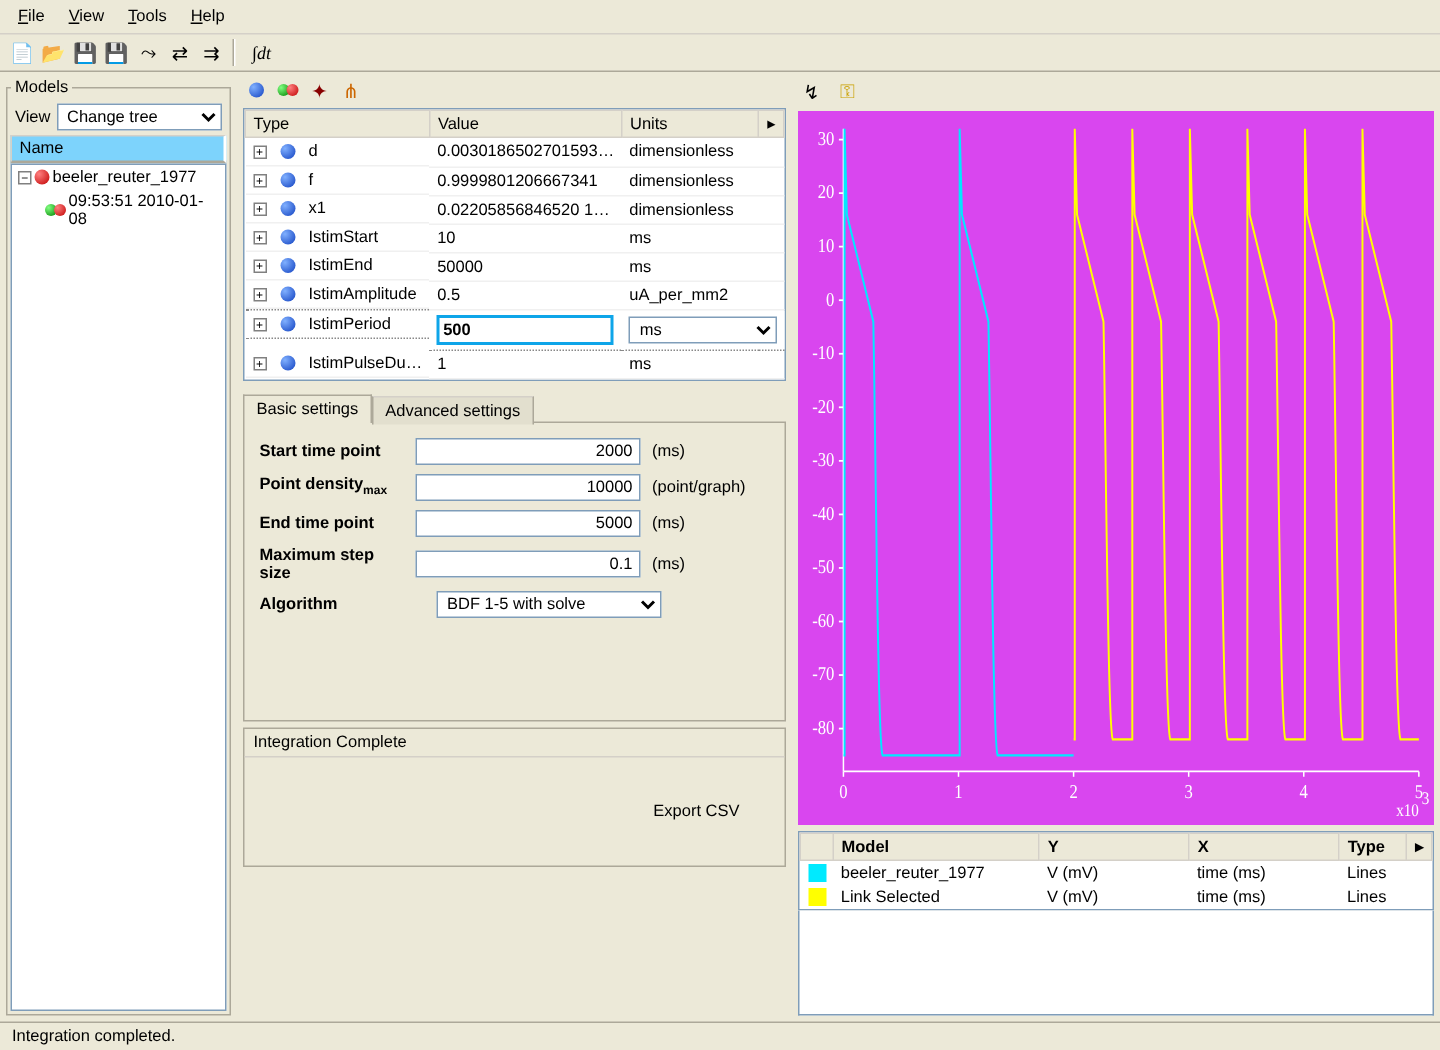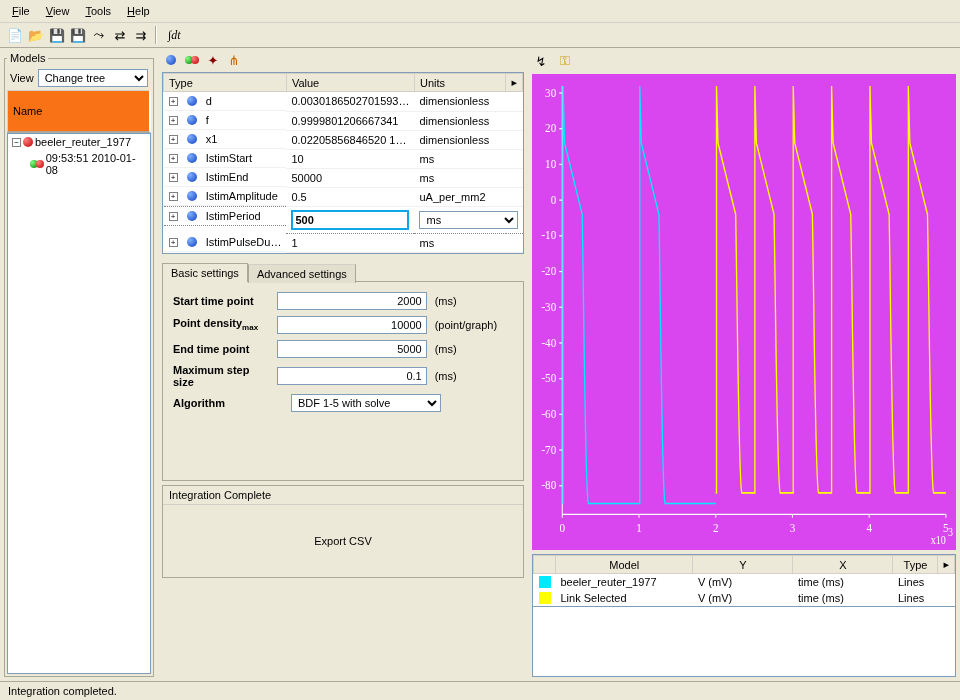--- a/index.html
+++ b/index.html
@@ -10,21 +10,21 @@
 .toolbar { display: flex; padding: 3px 6px; gap: 3px; align-items: center; border-bottom: 1px solid #aca899; }
 .tbtn { width: 18px; height: 18px; display: flex; align-items: center; justify-content: center; font-size: 13px; border: 1px solid transparent; }
 .tsep { width: 2px; height: 18px; border-left: 1px solid #aca899; border-right: 1px solid #fff; margin: 0 2px; }
 .integral { font-family: serif; font-style: italic; font-size: 12px; padding: 0 6px; }
 .maingrid { display: flex; flex: 1; overflow: hidden; }
 .col { display: flex; flex-direction: column; }
 fieldset.panel { border: 1px solid #aca899; margin: 4px; padding: 2px; background: #ece9d8; }
 fieldset.panel > legend { padding: 0 3px; }
 .viewrow { display: flex; align-items: center; gap: 4px; padding: 3px; }
 select, input[type=text] { font-size: 11px; border: 1px solid #7f9db9; background: #fff; padding: 1px 2px; height: 18px; }
-.treehdr { background: #f97316; border: 1px solid #d4d0c8; padding: 14px 5px; font-weight: normal; border-right: 2px solid #fff; border-bottom: 2px solid #aca899; display:flex; }
+.treehdr { background: #7dd3fc; border: 1px solid #d4d0c8; padding: 2px 5px; font-weight: normal; border-right: 2px solid #fff; border-bottom: 2px solid #aca899; display:flex; }
 .tree { background: #fff; border: 1px solid #7f9db9; flex: 1; overflow: auto; }
 .treeitem { display: flex; align-items: center; gap: 2px; padding: 2px 4px; }
 .plusbox { width: 9px; height: 9px; border: 1px solid #808080; font-size: 8px; line-height: 7px; text-align: center; color: #000; background:#fff; }
 .redball { width: 10px; height: 10px; background: radial-gradient(circle at 30% 30%, #ff8080, #c00000); border-radius: 50%; display:inline-block; }
 .twinball { position:relative; width:14px; height:10px; display:inline-block; }
 .twinball::before, .twinball::after { content:""; position:absolute; width:8px; height:8px; border-radius:50%; top:1px; }
 .twinball::before { left:0; background:radial-gradient(circle at 30% 30%,#80ff80,#008000); }
 .twinball::after { left:6px; background:radial-gradient(circle at 30% 30%,#ff8080,#c00000); }
 
 .vartable { background:#fff; border:1px solid #7f9db9; }
@@ -44,33 +44,33 @@
 .tab.inactive { border-top:1px solid #d4d0c8; top:2px; background:#e2dfce; }
 .tabbody { border:1px solid #aca899; padding:10px; background:#ece9d8; }
 .frow { display:flex; align-items:center; gap:8px; margin-bottom:6px; }
 .frow label { width:110px;font-weight:bold; }
 .frow input { width:150px; text-align:right; padding-right:4px; }
 .frow select { width:150px; }
 .frow .unitlbl { width:90px; }
 
 .exportbox { border:1px solid #aca899; margin:4px; background:#ece9d8; }
 .exportbox .hdr { padding:3px 6px; border-bottom:1px solid #d4d0c8; }
-.exportbox .body { padding:30px; text-align:center; }
+.exportbox .body { padding:30px; text-align:right; }
 
 .plotpanel { flex:1; display:flex; flex-direction:column; margin:4px; }
 .plotctl { display:flex; gap:6px; align-items:center; margin-bottom:4px; }
 .plotselect { flex:1; }
 .canvas { background:#d946ef; flex:1; position:relative; }
 svg.plot { width:100%; height:100%; }
 .axislbl { fill:#fff; font-size:11px; font-family: serif; }
 .axislbl2 { fill:#fff; font-size:10px; font-family: serif; }
 
 .legendtable { background:#fff; border:1px solid #7f9db9; margin-top:4px; }
 .legendtable table { width:100%; border-collapse:collapse; }
-.legendtable th { background:#ece9d8; text-align:center; font-weight:normal; padding:2px 5px; border:1px solid #d4d0c8; }
+.legendtable th { background:#ece9d8; text-align:left; font-weight:bold; padding:2px 5px; border:1px solid #d4d0c8; }
 .legendtable td { padding:2px 5px; }
 .colorcell { width:14px; }
 .swatch { width:12px; height:12px; display:block; }
 
 .statusbar { border-top:1px solid #aca899; padding:3px 8px; background:#ece9d8; }
 sub { font-size:8px; }
 </style>
 </head>
 <body>
 

